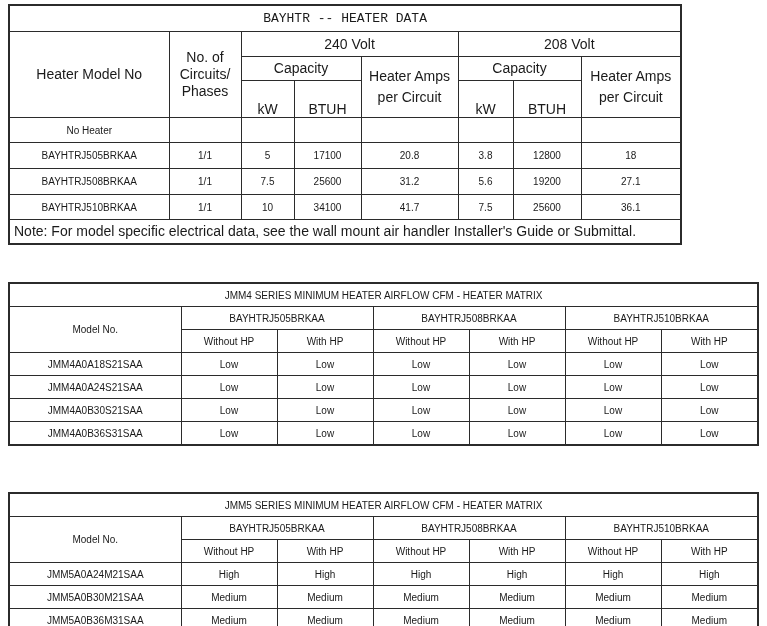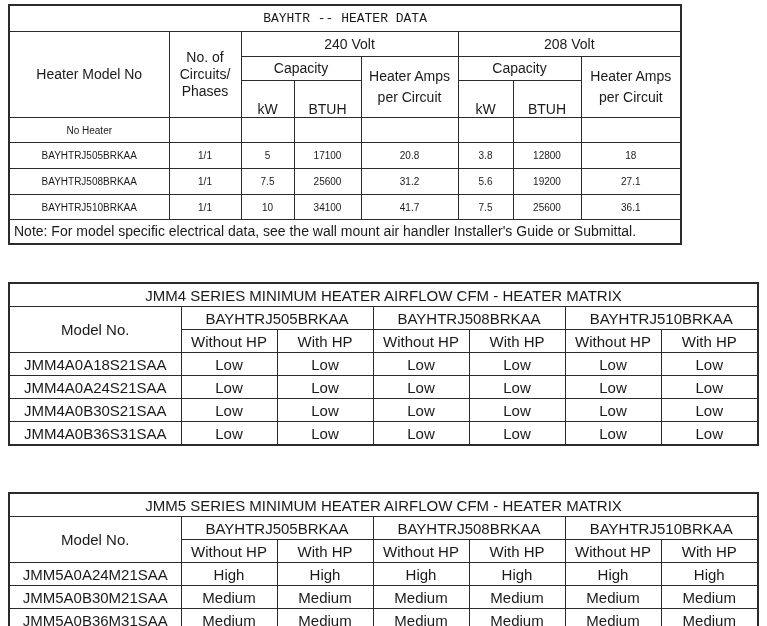--- a/index.html
+++ b/index.html
@@ -52,21 +52,21 @@
   }
   #heater-data .wrap { white-space: normal; line-height: 17px; }
   #heater-data .wrap2 { white-space: normal; line-height: 21px; }
   #heater-data .unit-cell { vertical-align: bottom; }
 
   
   .matrix {
     left: 8px;
     width: 749px;
     border: 2px solid #2b2b2b;
-    font-size: 15px;
+    font-size: 10px;
   }
   #jmm4-matrix { top: 282px; }
   #jmm5-matrix { top: 492px; }
   .matrix td { height: 22px; }
   .matrix .title-row td { height: 22px; }
 </style>
 </head>
 <body>
 
 <table id="heater-data">

